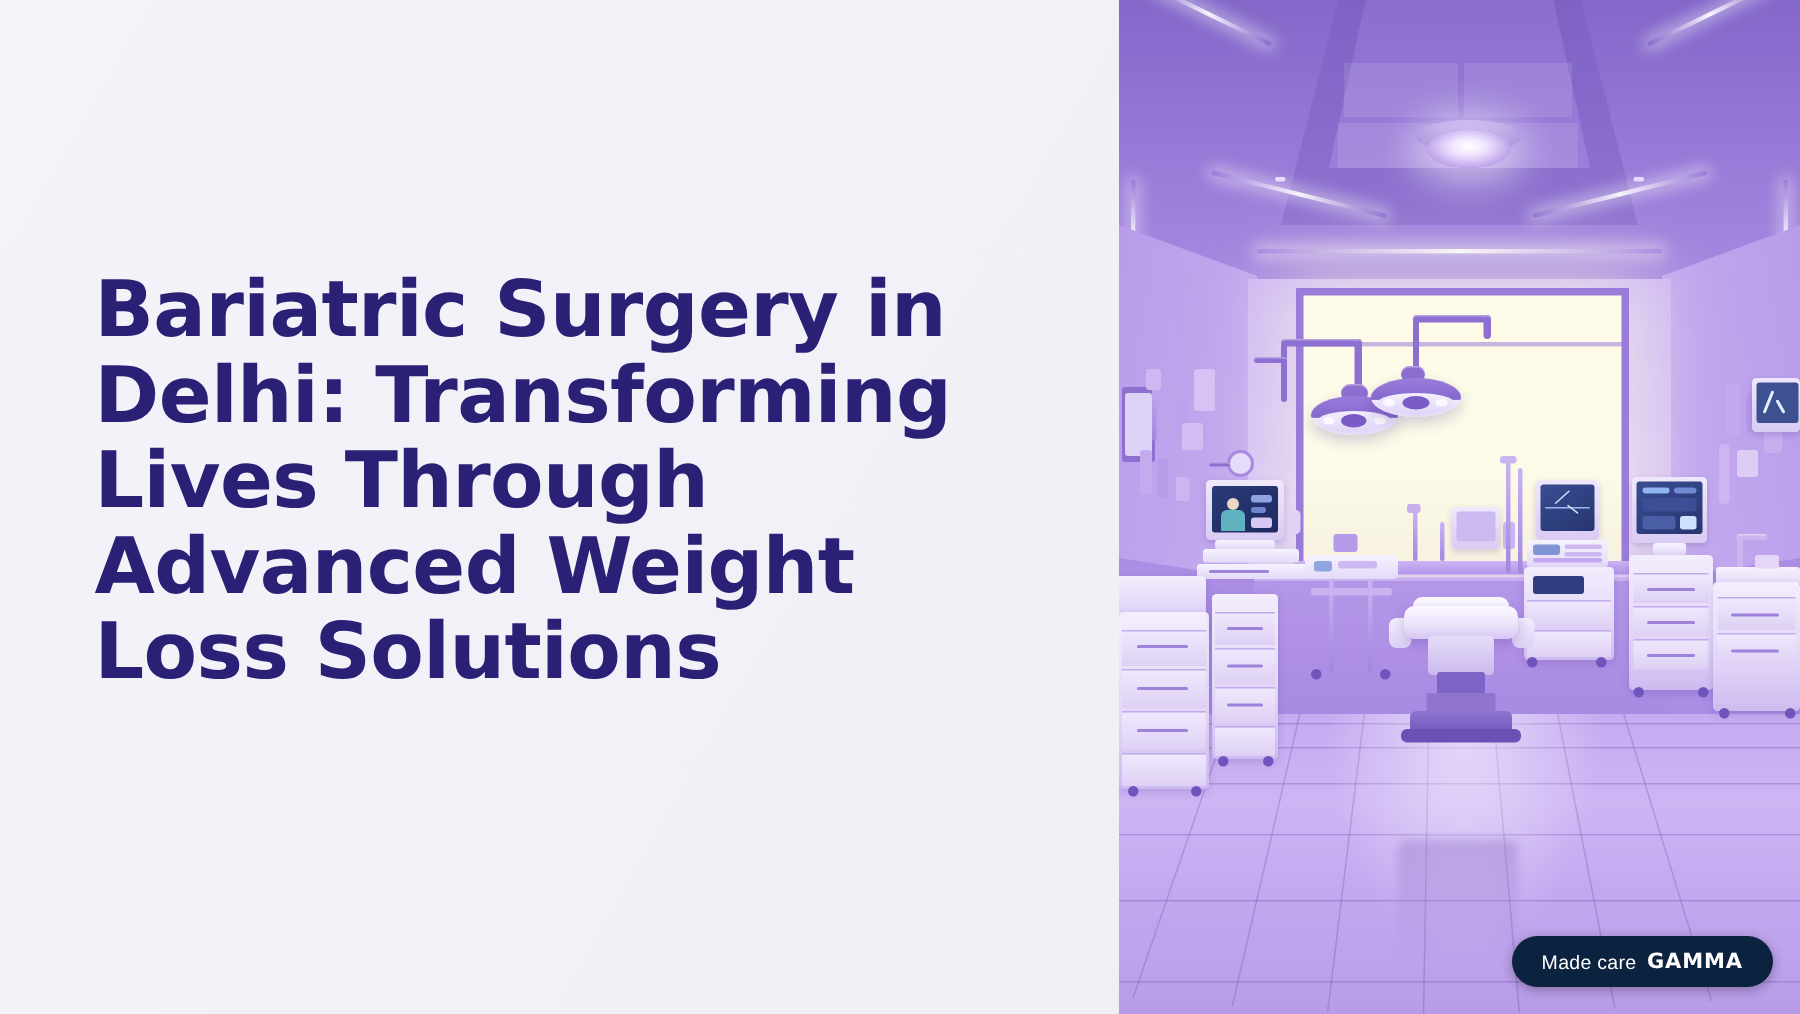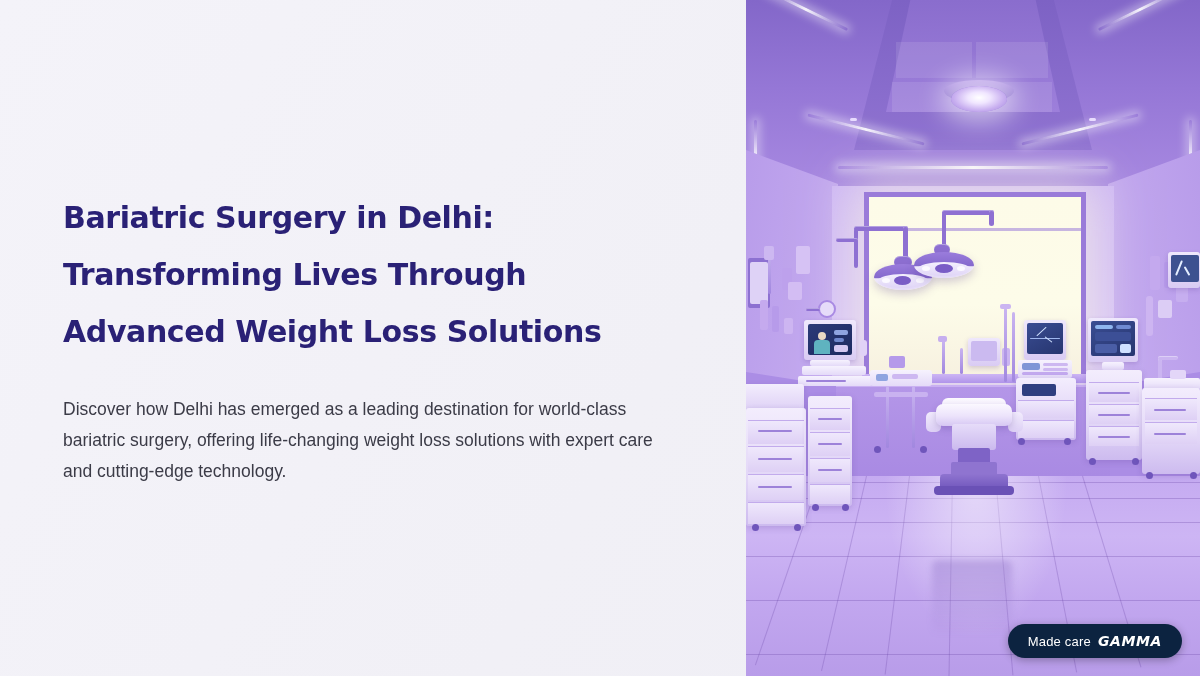--- a/index.html
+++ b/index.html
@@ -13,21 +13,21 @@
   
   .left{
     position:relative;width:746px;height:676px;
     box-sizing:border-box;
     padding:0 66px 0 63px;
     display:flex;flex-direction:column;justify-content:center;
   }
   .title{
     color:#2a2176;
     font-weight:700;
-    font-size:30px;
+    font-size:52px;
     line-height:57px;
     letter-spacing:-0.4px;
     margin:0 0 34px 0;
     max-width:600px;
     font-family:"DejaVu Sans","Liberation Sans",sans-serif;
   }
   .subtitle{
     color:#3b3b47;
     font-size:17.5px;
     line-height:31px;
@@ -139,30 +139,29 @@
 
   
   .badge{
     position:absolute;right:18px;bottom:18px;
     display:flex;align-items:center;gap:7px;
     background:#0c2340;color:#ffffff;
     padding:9px 20px;border-radius:19px;
     font-size:13px;letter-spacing:.2px;
     box-shadow:0 2px 8px rgba(0,0,0,.3);
   }
-  .badge .gw{font-weight:700;font-size:14px;letter-spacing:.6px;font-family:"DejaVu Sans","Liberation Sans",sans-serif;font-style:italic;}
+  .badge .gw{font-weight:700;font-size:14px;letter-spacing:.6px;font-family:"DejaVu Sans","Liberation Sans",sans-serif;}
 </style>
 </head>
 <body>
 
 <div class="slide">
 
   <div class="left">
     <h1 class="title">Bariatric Surgery in Delhi: Transforming Lives Through Advanced Weight Loss Solutions</h1>
-    <p class="subtitle">Discover how Delhi has emerged as a leading destination for world-class bariatric surgery, offering life-changing weight loss solutions with expert care and cutting-edge technology.</p>
   </div>
 
   <div class="photo">
     <div class="room"></div>
 
     <div class="ceil">
       <div class="ceil-in"></div>
       <div class="ceil-in2"></div>
       <div class="ceil-tile" style="left:150px;top:42px;width:76px;height:36px;"></div>
       <div class="ceil-tile" style="left:230px;top:42px;width:72px;height:36px;"></div>

